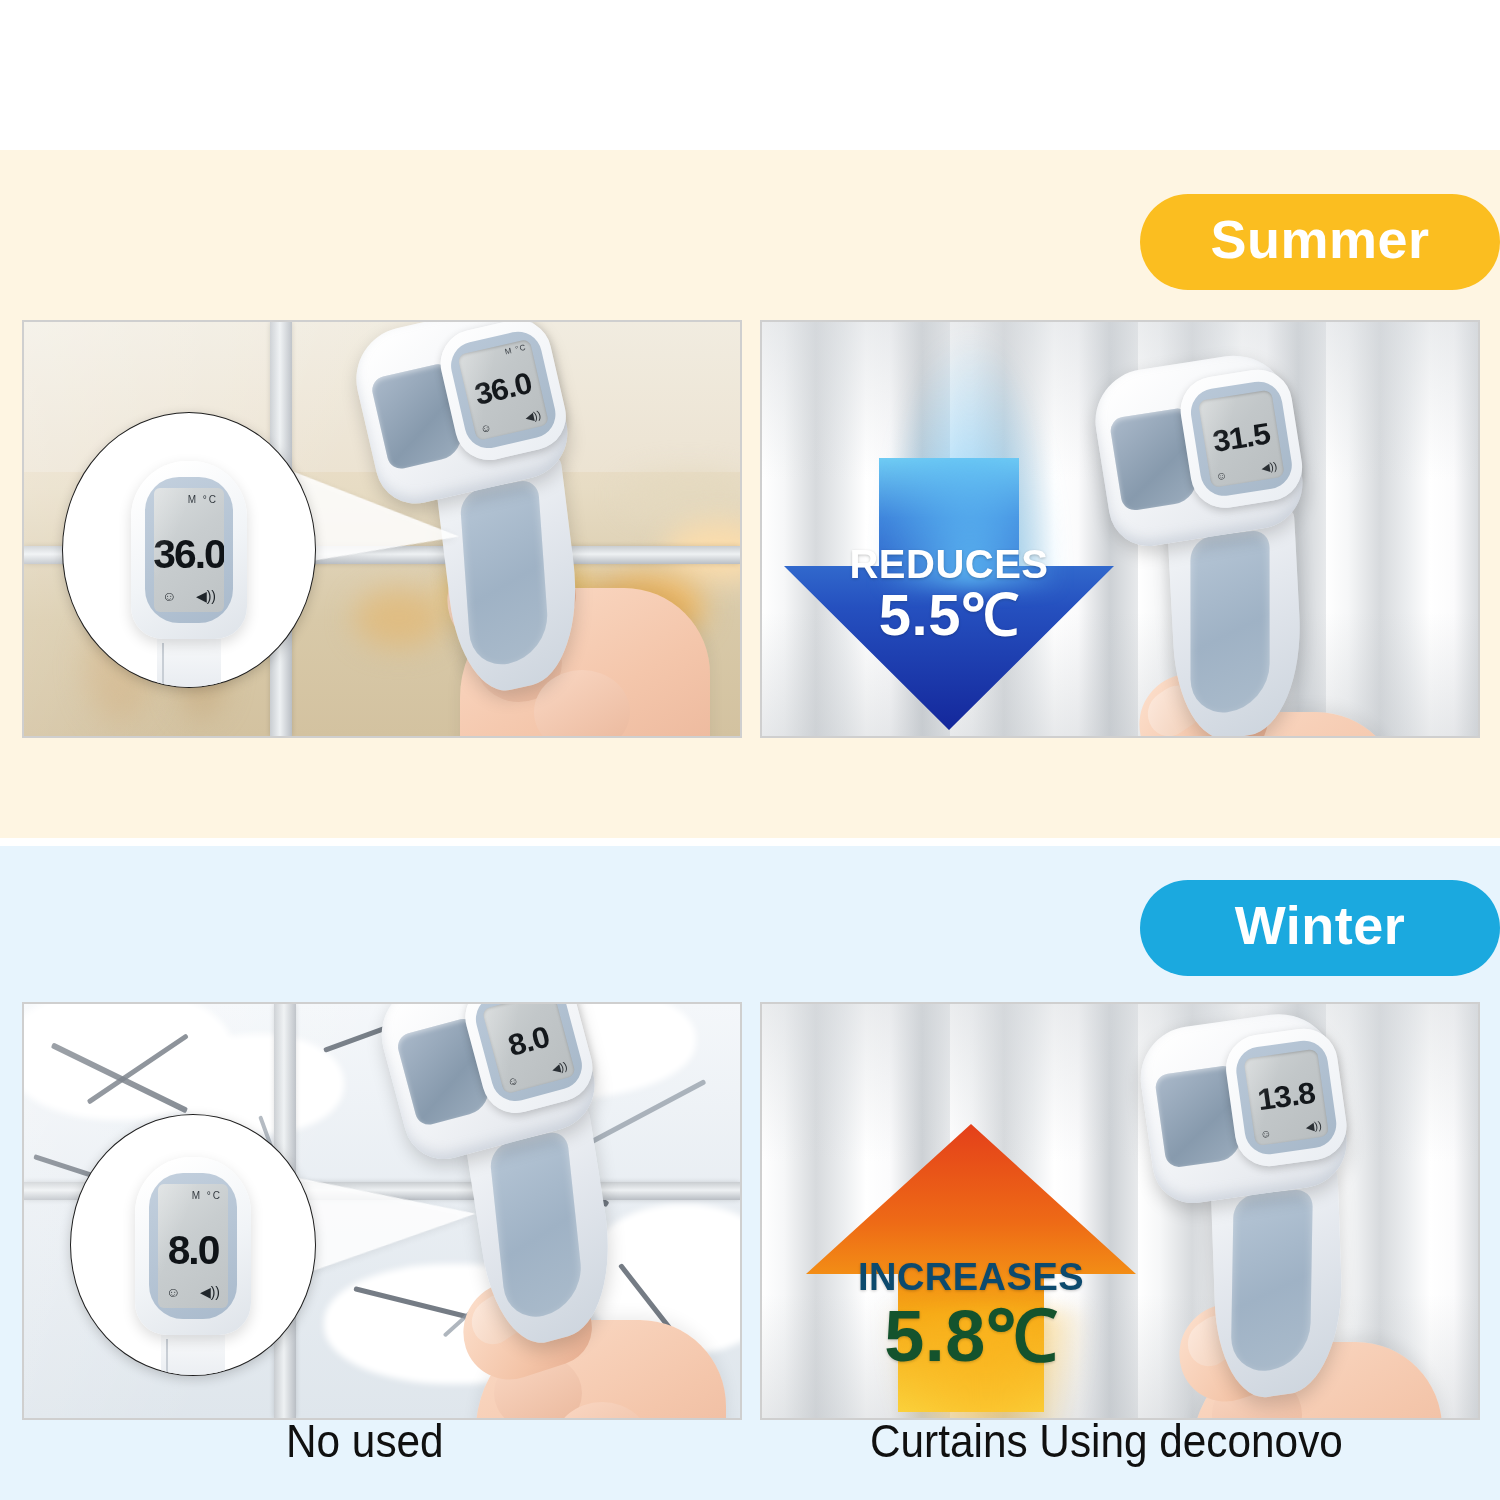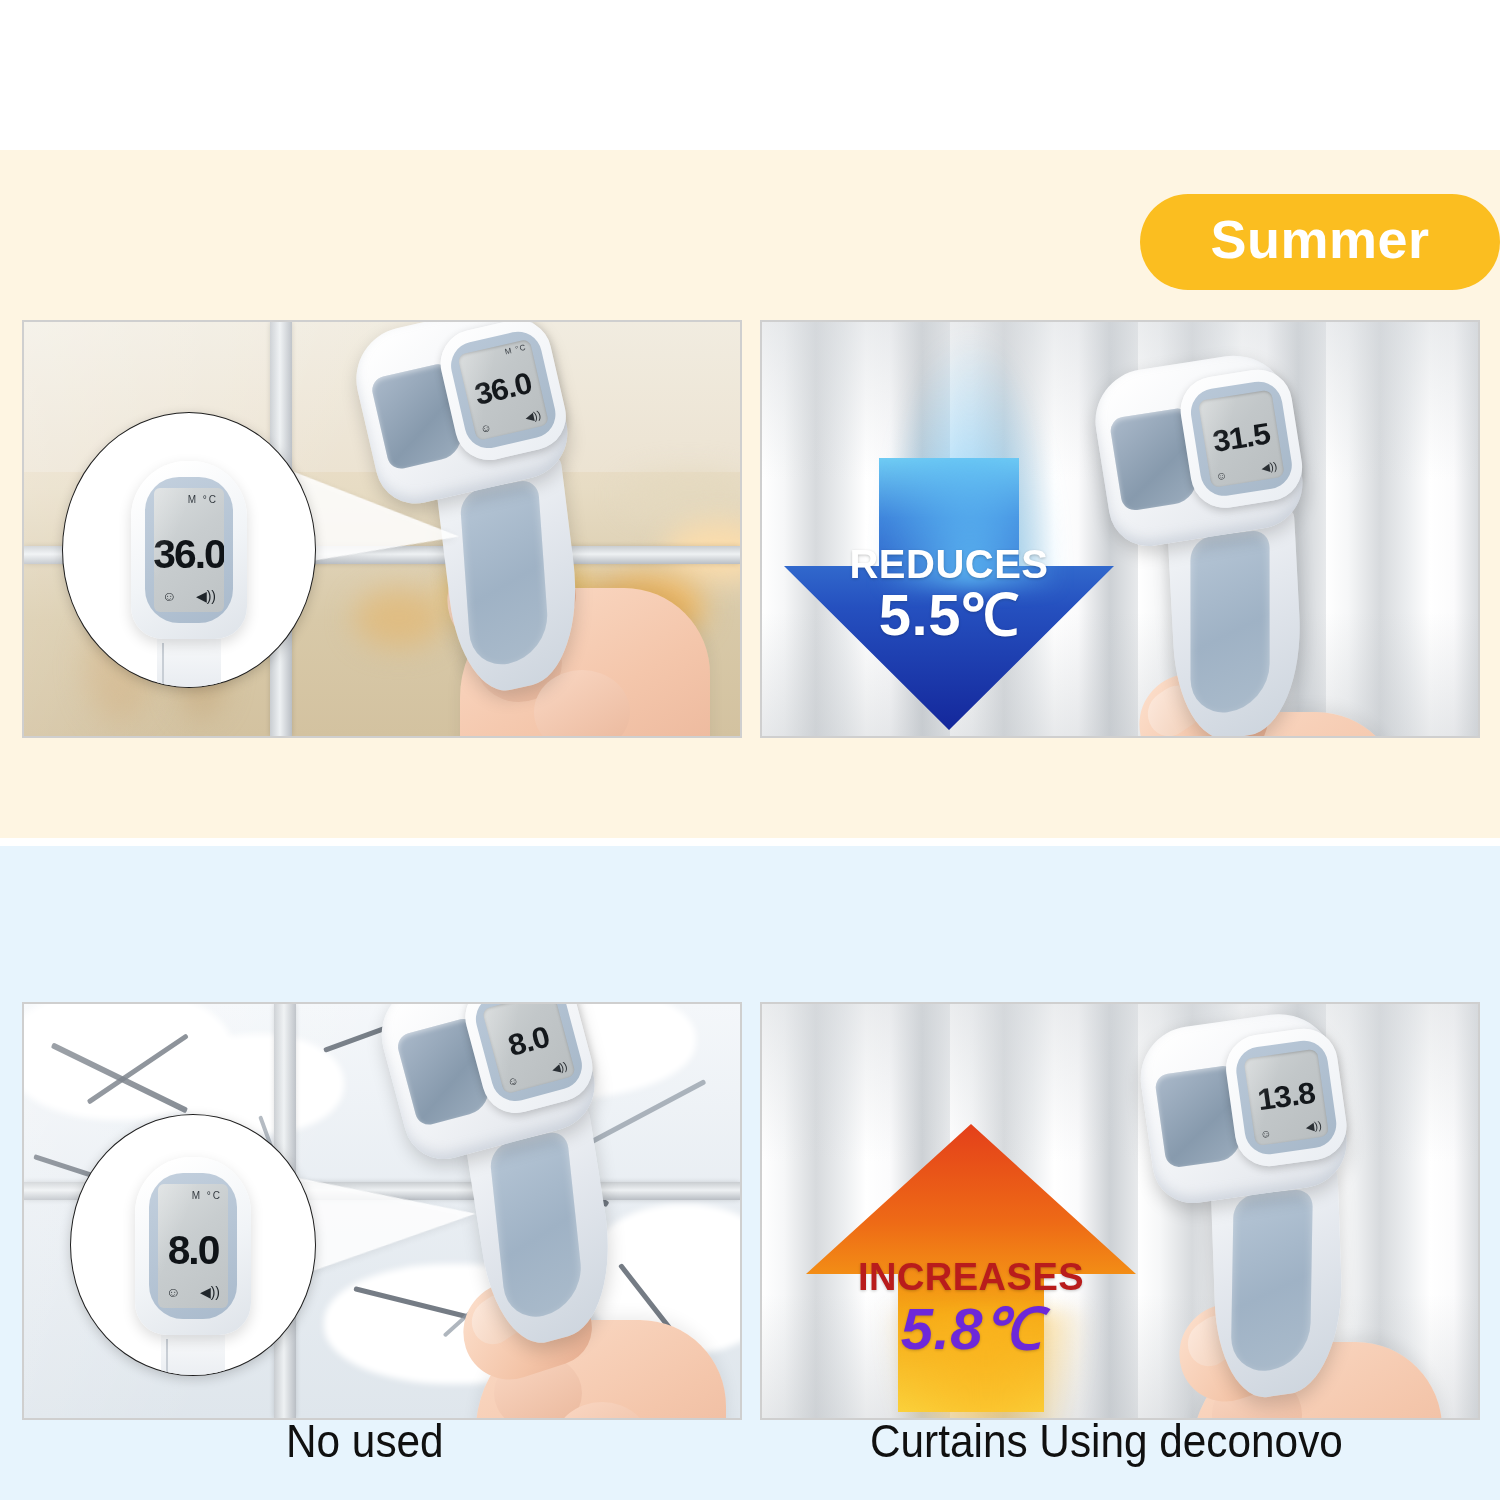--- a/index.html
+++ b/index.html
@@ -124,22 +124,22 @@
   .arrow-down-pos { left:22px; top:136px; width:330px; height:272px; }
   .arrow-up-pos   { left:44px; top:120px; width:330px; height:288px; }
   .arrow-svg { width:100%; height:100%; display:block; }
   .arrow-label {
     position:absolute; width:100%; text-align:center;
     font-weight:bold; color:#ffffff; text-shadow:0 1px 3px rgba(0,0,0,.22);
     letter-spacing:.5px; line-height:1;
   }
   .lbl-reduces { top:86px; font-size:40px; }
   .lbl-55      { top:128px; font-size:58px; }
-  .lbl-increases { top:134px; font-size:38px; color:#b91c1c; }
-  .lbl-58        { top:176px; font-size:58px; color:#6d28d9;font-style:italic; }
+  .lbl-increases { top:134px; font-size:38px; color:#0c4a6e; }
+  .lbl-58        { top:176px; font-size:72px; color:#14532d; }
   .cool-haze {
     position:absolute; left:96px; top:-120px; width:180px; height:250px;
     background:radial-gradient(ellipse at 50% 100%, rgba(96,190,245,.85), rgba(150,215,250,0) 72%);
     filter:blur(9px);
   }
   .warm-haze {
     position:absolute; left:80px; top:186px; width:200px; height:200px;
     background:radial-gradient(ellipse at 50% 0%, rgba(250,180,30,.85), rgba(255,220,120,0) 72%);
     filter:blur(10px);
   }
@@ -437,20 +437,23 @@
     <div class="captions summer-captions">
       <div class="caption cap-left">No used</div>
       <div class="caption cap-right">Curtains Using deconovo</div>
     </div>
   </div>
 
   <div class="section-divider"></div>
 
   <div class="section section-winter">
 
+    <div class="winter-badge-pos badge-wrap">
+      <div class="badge badge-winter">Winter</div>
+    </div>
 
     <div class="panel-row winter-panels">
 
       <div class="panel">
         <div class="scene sc-winter-left">
           <div class="snow-mass" style="left:-20px; top:-16px; width:230px; height:132px;"></div>
           <div class="snow-mass" style="left:150px; top:30px; width:170px; height:100px;"></div>
           <div class="snow-mass" style="left:372px; top:-24px; width:300px; height:120px;"></div>
           <div class="snow-mass" style="left:300px; top:260px; width:260px; height:120px;"></div>
           <div class="snow-mass" style="left:560px; top:200px; width:200px; height:150px;"></div>

